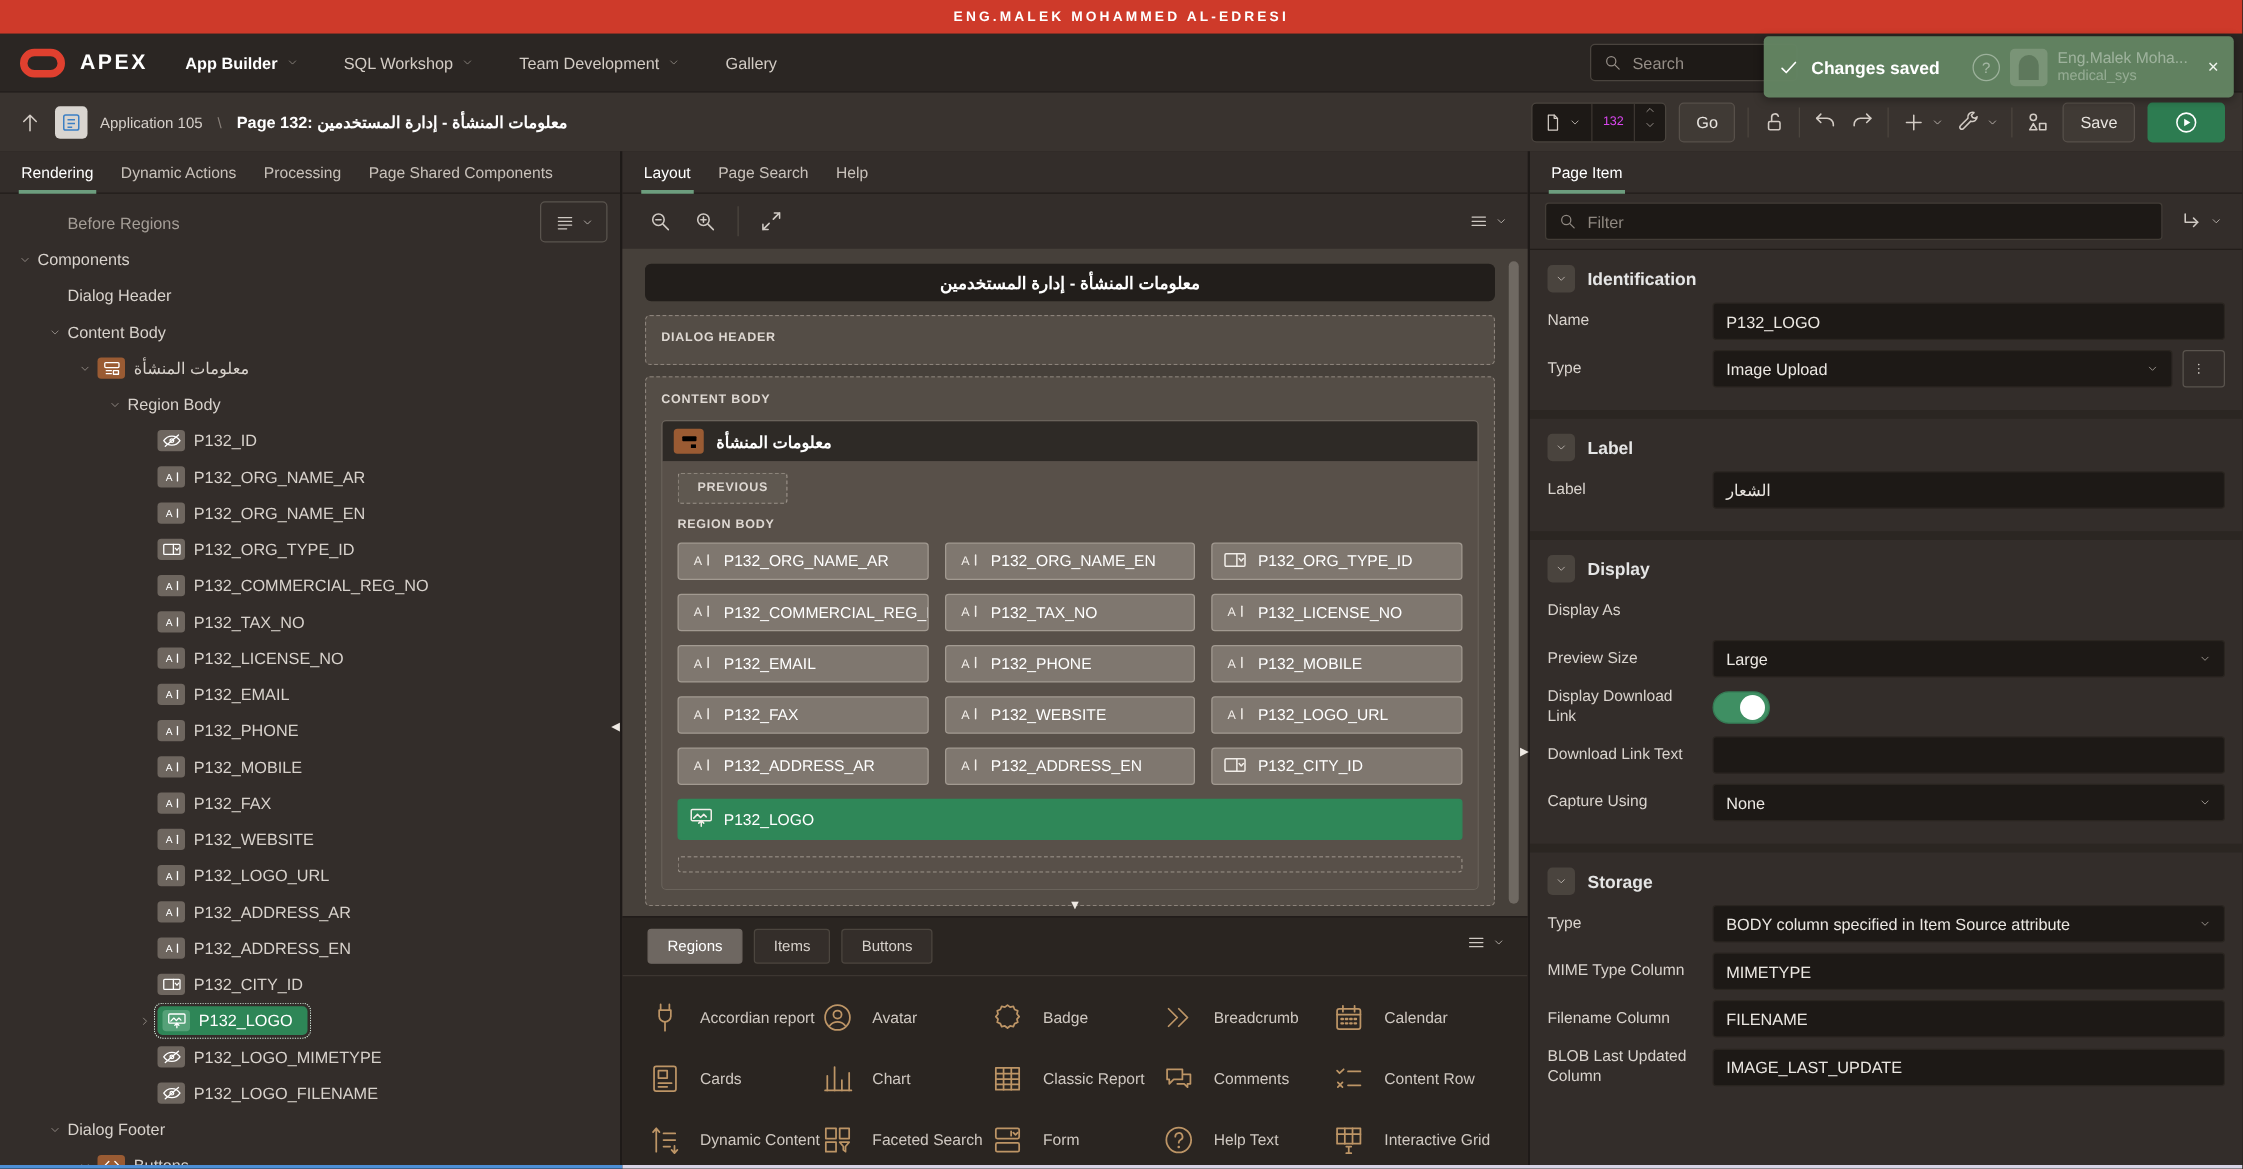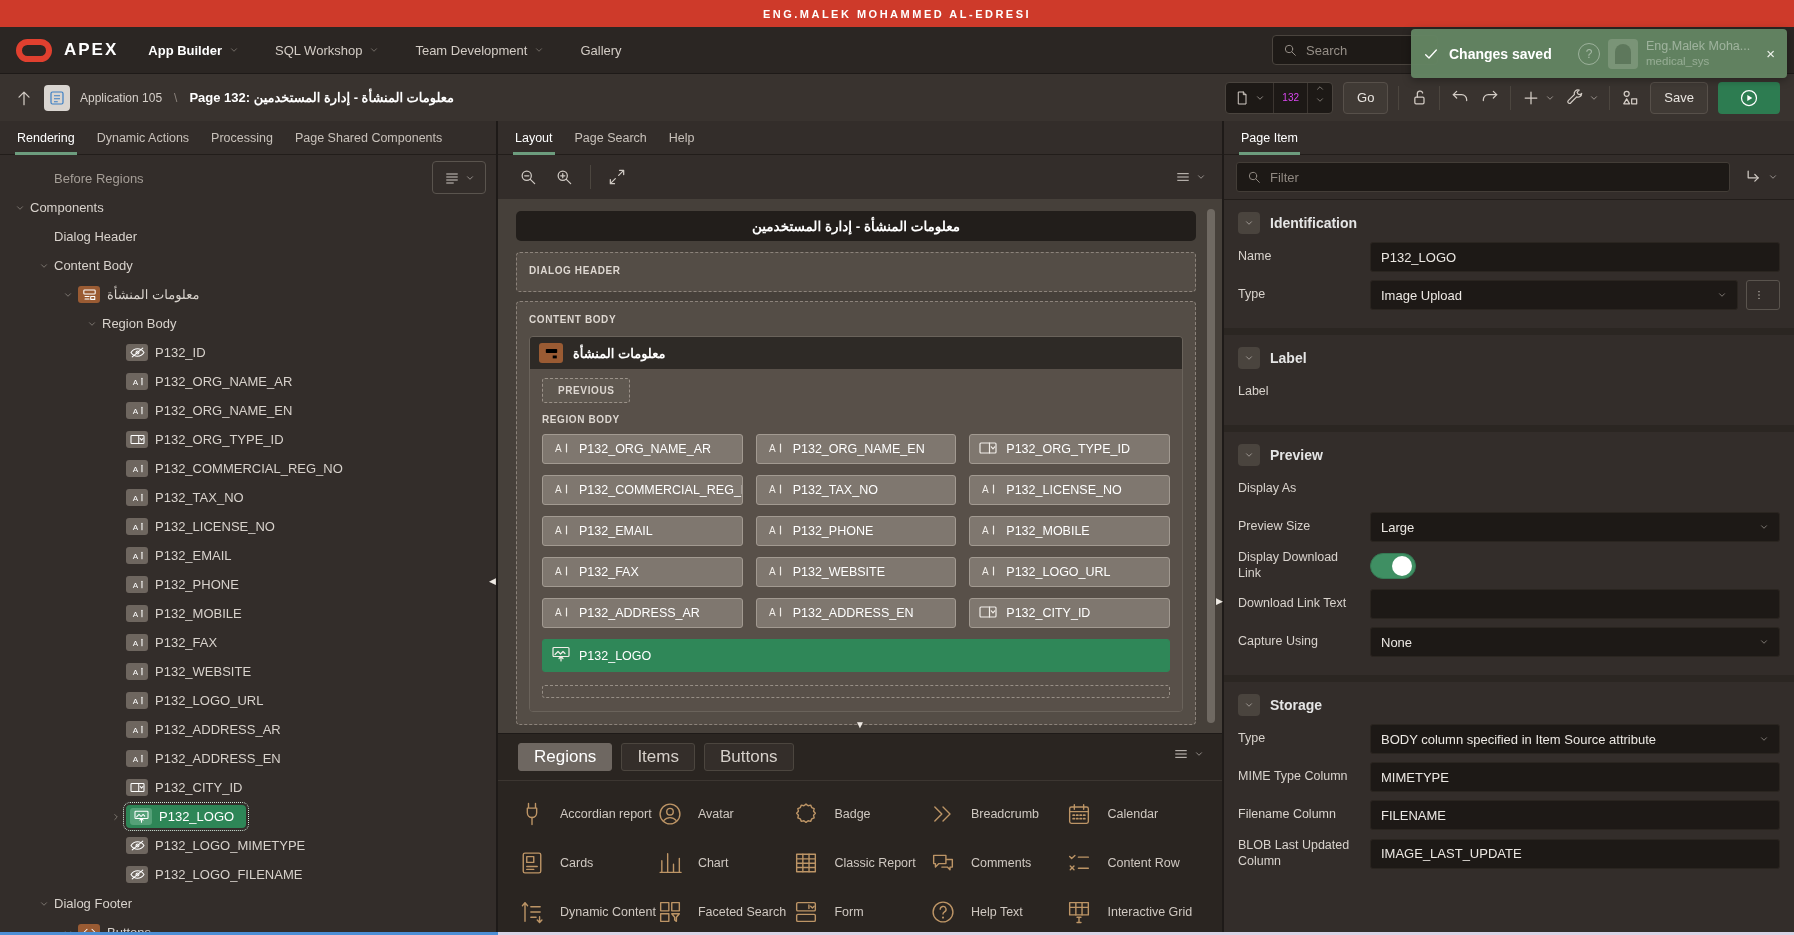--- a/index.html
+++ b/index.html
@@ -85,21 +85,21 @@
   .grid{display:grid;grid-template-columns:repeat(3,1fr);gap:11px 13px;}
   .gitem{height:30px;background:#7f776f;border:1px solid #a29a91;border-radius:3px;display:flex;align-items:center;gap:8px;padding:0 8px;color:#fff;font-size:12.5px;overflow:hidden;white-space:nowrap;}
   .gmini{flex:none;color:#f2eee9;}
   .gmini svg{width:20px;height:16px;stroke-width:1.2;}
   .logo-row{grid-column:1/-1;background:#2f8758;border-color:#2f8758;height:33px;}
   .dropzone{height:13px;border:1px dashed rgba(205,195,185,.55);border-radius:3px;margin-top:13px;background:transparent;}
   .caret-down{position:absolute;bottom:3px;left:50%;transform:translateX(-50%);color:#eee9e3;font-size:10px;}
   
   .gallery{height:200px;background:#2a2521;border-top:1px solid #1e1a18;padding:9px 20px 0;position:relative;overflow:hidden;flex:none;}
   .gtabs{display:flex;gap:9px;}
-  .gtab{height:28px;padding:0 15px;display:flex;align-items:center;font-size:17px;color:#d6d0ca;background:#342e2a;border:1px solid #4c463f;border-radius:3px;}
+  .gtab{height:28px;padding:0 15px;display:flex;align-items:center;font-size:12px;color:#d6d0ca;background:#342e2a;border:1px solid #4c463f;border-radius:3px;}
   .gtab.active{background:#6e6761;border-color:#6e6761;color:#fff;}
   .gdivider{border-top:1px solid #3c3631;margin:9px -20px 0;}
   .gicons{display:grid;grid-template-columns:repeat(5,1fr);padding-top:10px;row-gap:3px;}
   .gcell{display:flex;align-items:center;gap:14px;height:46px;color:#cfc8c1;font-size:12.5px;white-space:nowrap;}
   .gcell .icon{color:#bd9566;}
   .gcell .icon svg{stroke-width:1.2;}
   .g-burger{position:absolute;top:12px;right:18px;display:flex;align-items:center;gap:5px;color:#cfc9c3;}
   
   .right{width:572px;background:#332d2a;border-left:2px solid #1e1a18;display:flex;flex-direction:column;overflow:hidden;}
   .filter-row{height:44px;display:flex;align-items:center;gap:10px;padding:0 12px;flex:none;}
@@ -1110,32 +1110,37 @@
               <span class="icon ic-xs">
                 <svg viewBox="0 0 24 24">
                   <path d="M6 9l6 6 6-6"></path>
                 </svg>
               </span>
             </span>
             <span>Label</span>
           </div>
           <div class="frow">
             <div class="flabel">Label</div>
+            <div class="fctrl">
+              <div class="f-input">
+                <span dir="auto">الشعار</span>
+              </div>
+            </div>
           </div>
         </div>
         <div class="section">
           <div class="sec-hdr">
             <span class="sec-toggle">
               <span class="icon ic-xs">
                 <svg viewBox="0 0 24 24">
                   <path d="M6 9l6 6 6-6"></path>
                 </svg>
               </span>
             </span>
-            <span>Preview</span>
+            <span>Display</span>
           </div>
           <div class="frow">
             <div class="flabel">Display As</div>
           </div>
           <div class="frow">
             <div class="flabel">Preview Size</div>
             <div class="fctrl">
               <div class="f-select">
                 <span dir="auto">Large</span>
                 <span class="chev"><span class="icon ic-xs">

